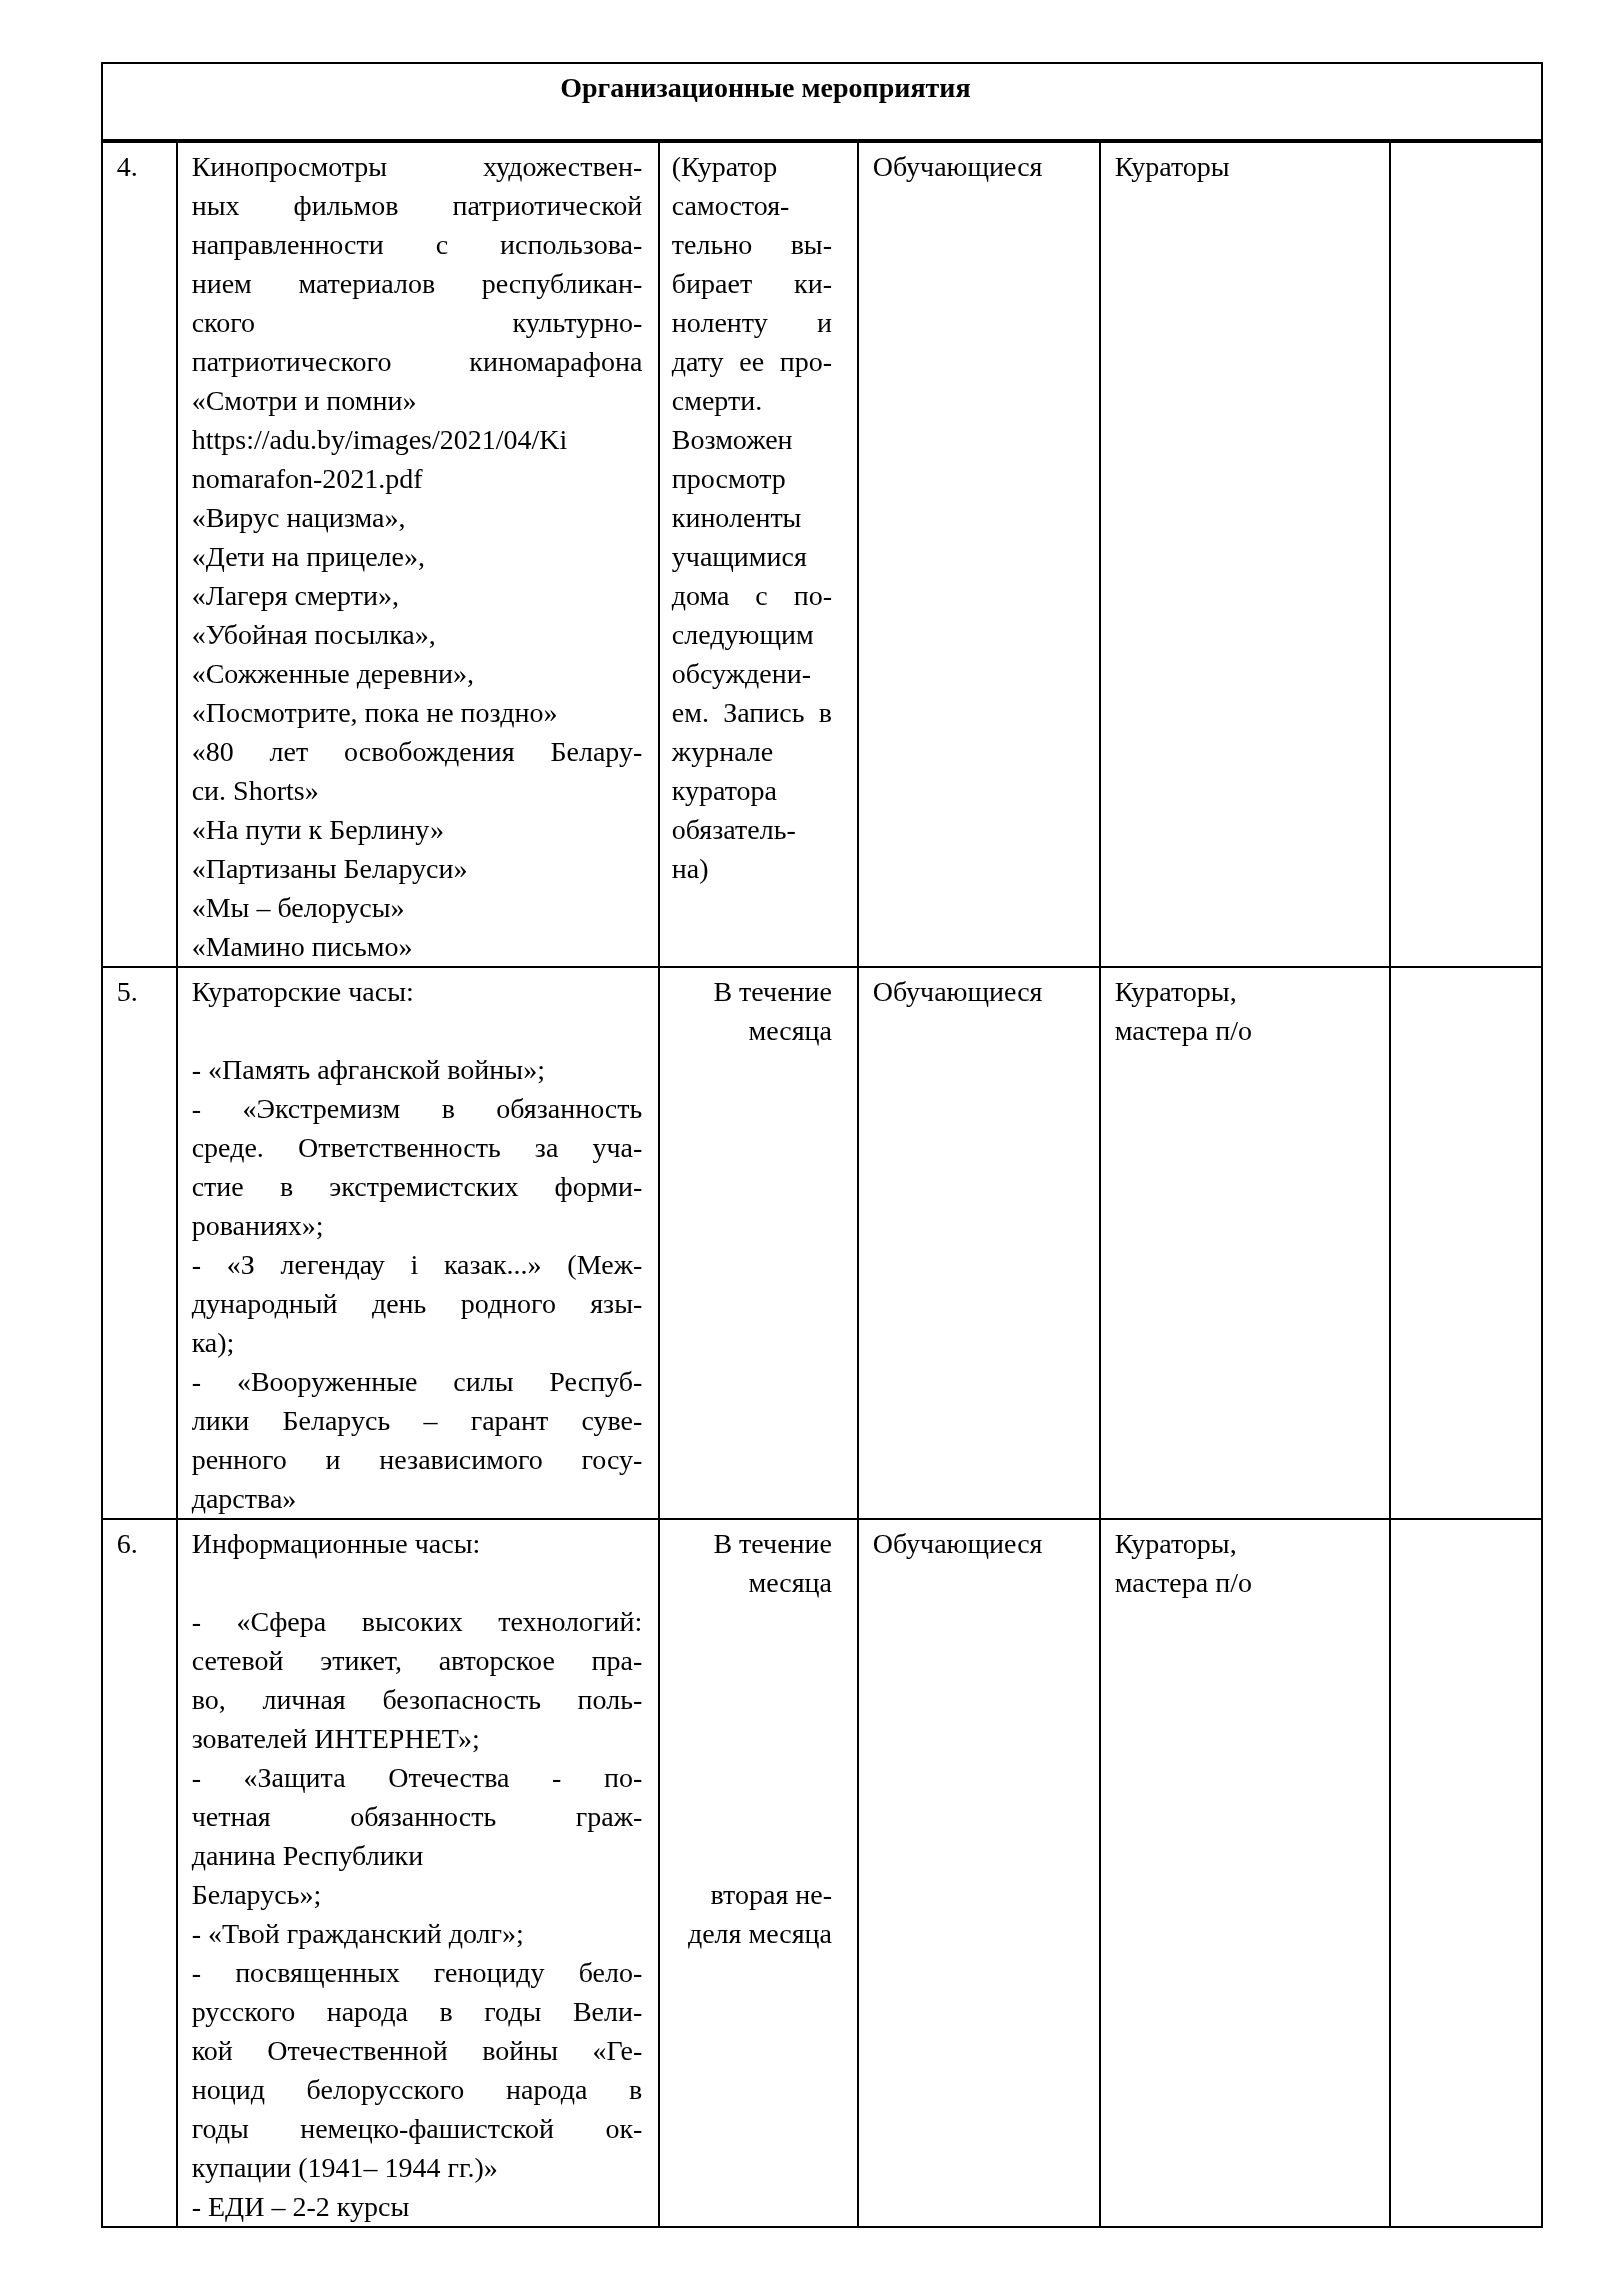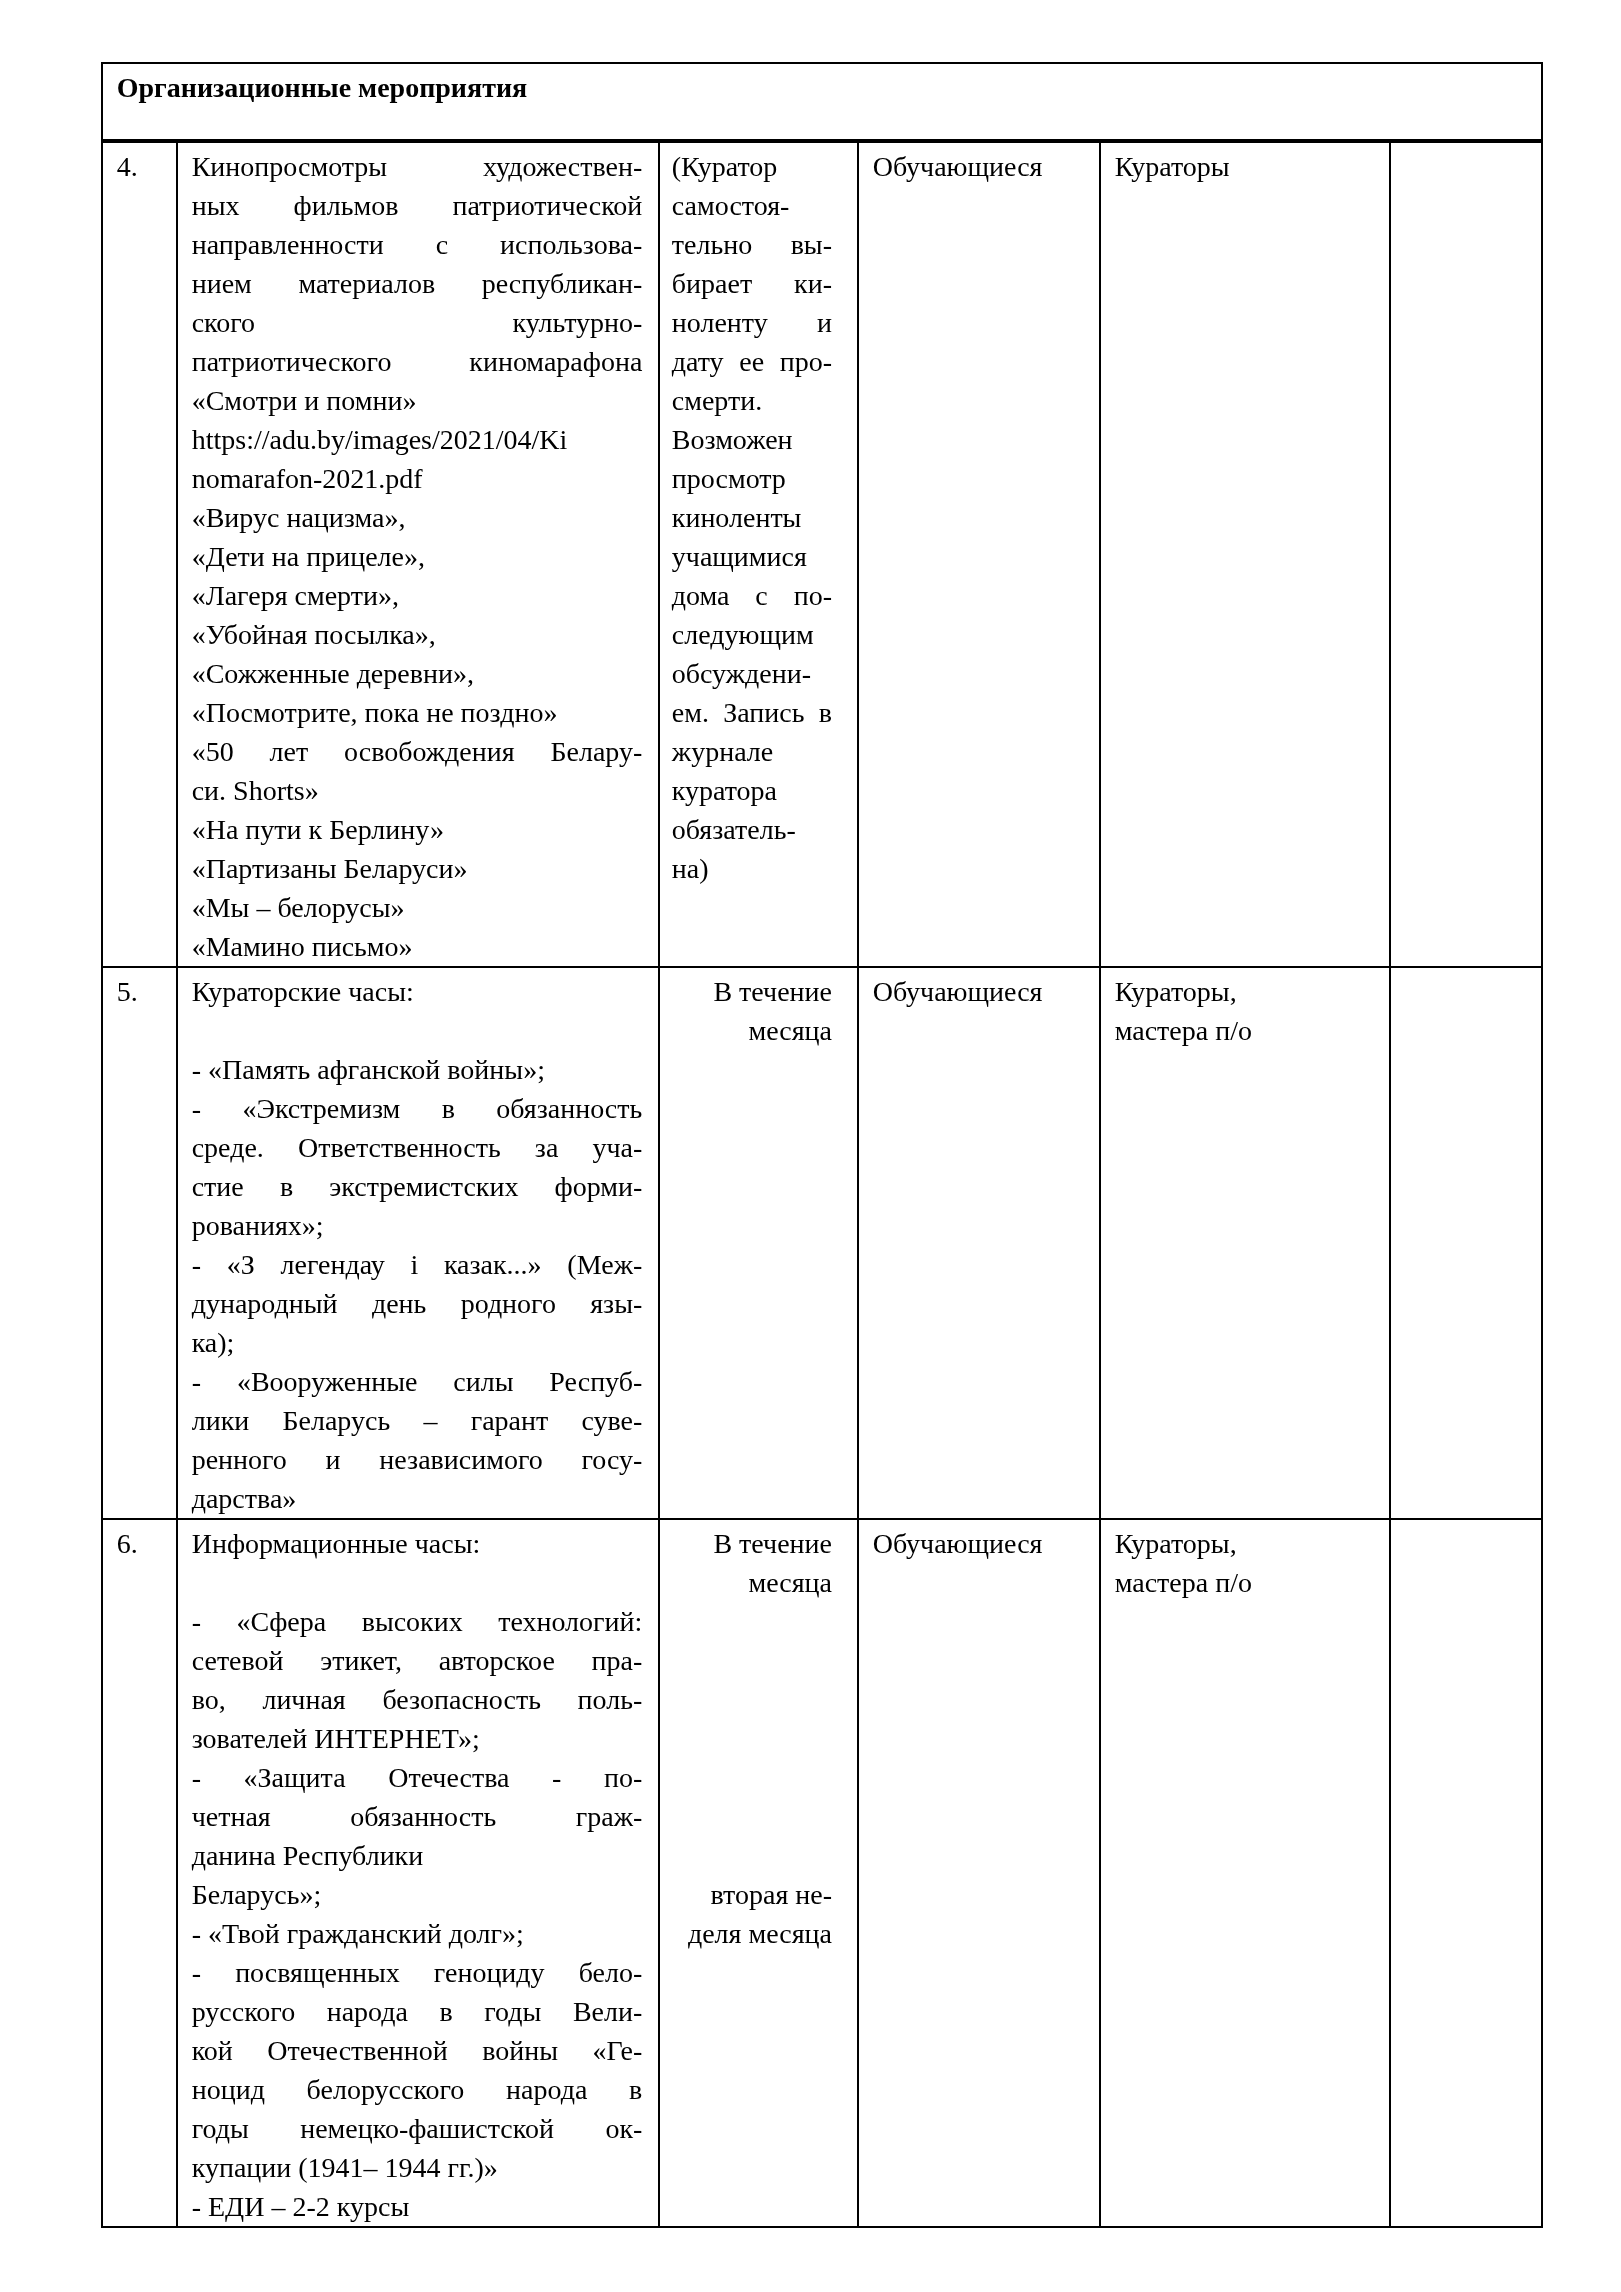--- a/index.html
+++ b/index.html
@@ -39,21 +39,21 @@
     border-bottom: 4.9px solid #000;
   }
   tr.row-b td {
     height: 71px;
     border-bottom: 4.9px solid #000;
   }
   tr.row-item-4 td { height: 807px; }
   tr.row-item-5 td { height: 529px; }
   tr.row-item-6 td { height: 694px; border-bottom: 2.9px solid #000; }
   td.section-title-cell {
-    text-align: left;
+    text-align: center;
     font-weight: bold;
     padding-right: 127px;
   }
   td.time-cell { padding-left: 11.8px; padding-right: 25px; }
   .ta-center .ln { text-align: right; }
   .ln { text-align: left; }
   .ln.j {
     text-align: justify;
     text-align-last: justify;
   }
@@ -88,21 +88,21 @@
           <div class="ln j">патриотического киномарафона</div>
           <div class="ln">«Смотри и помни»</div>
           <div class="ln">https://adu.by/images/2021/04/Ki</div>
           <div class="ln">nomarafon-2021.pdf</div>
           <div class="ln">«Вирус нацизма»,</div>
           <div class="ln">«Дети на прицеле»,</div>
           <div class="ln">«Лагеря смерти»,</div>
           <div class="ln">«Убойная посылка»,</div>
           <div class="ln">«Сожженные деревни»,</div>
           <div class="ln">«Посмотрите, пока не поздно»</div>
-          <div class="ln j">«50 лет освобождения Белару-</div>
+          <div class="ln j">«80 лет освобождения Белару-</div>
           <div class="ln">си. Shorts»</div>
           <div class="ln">«На пути к Берлину»</div>
           <div class="ln">«Партизаны Беларуси»</div>
           <div class="ln">«Мы – белорусы»</div>
           <div class="ln">«Мамино письмо»</div>
         </td>
     <td class="time-cell">
           <div class="ln">(Куратор</div>
           <div class="ln">самостоя-</div>
           <div class="ln j">тельно вы-</div>

